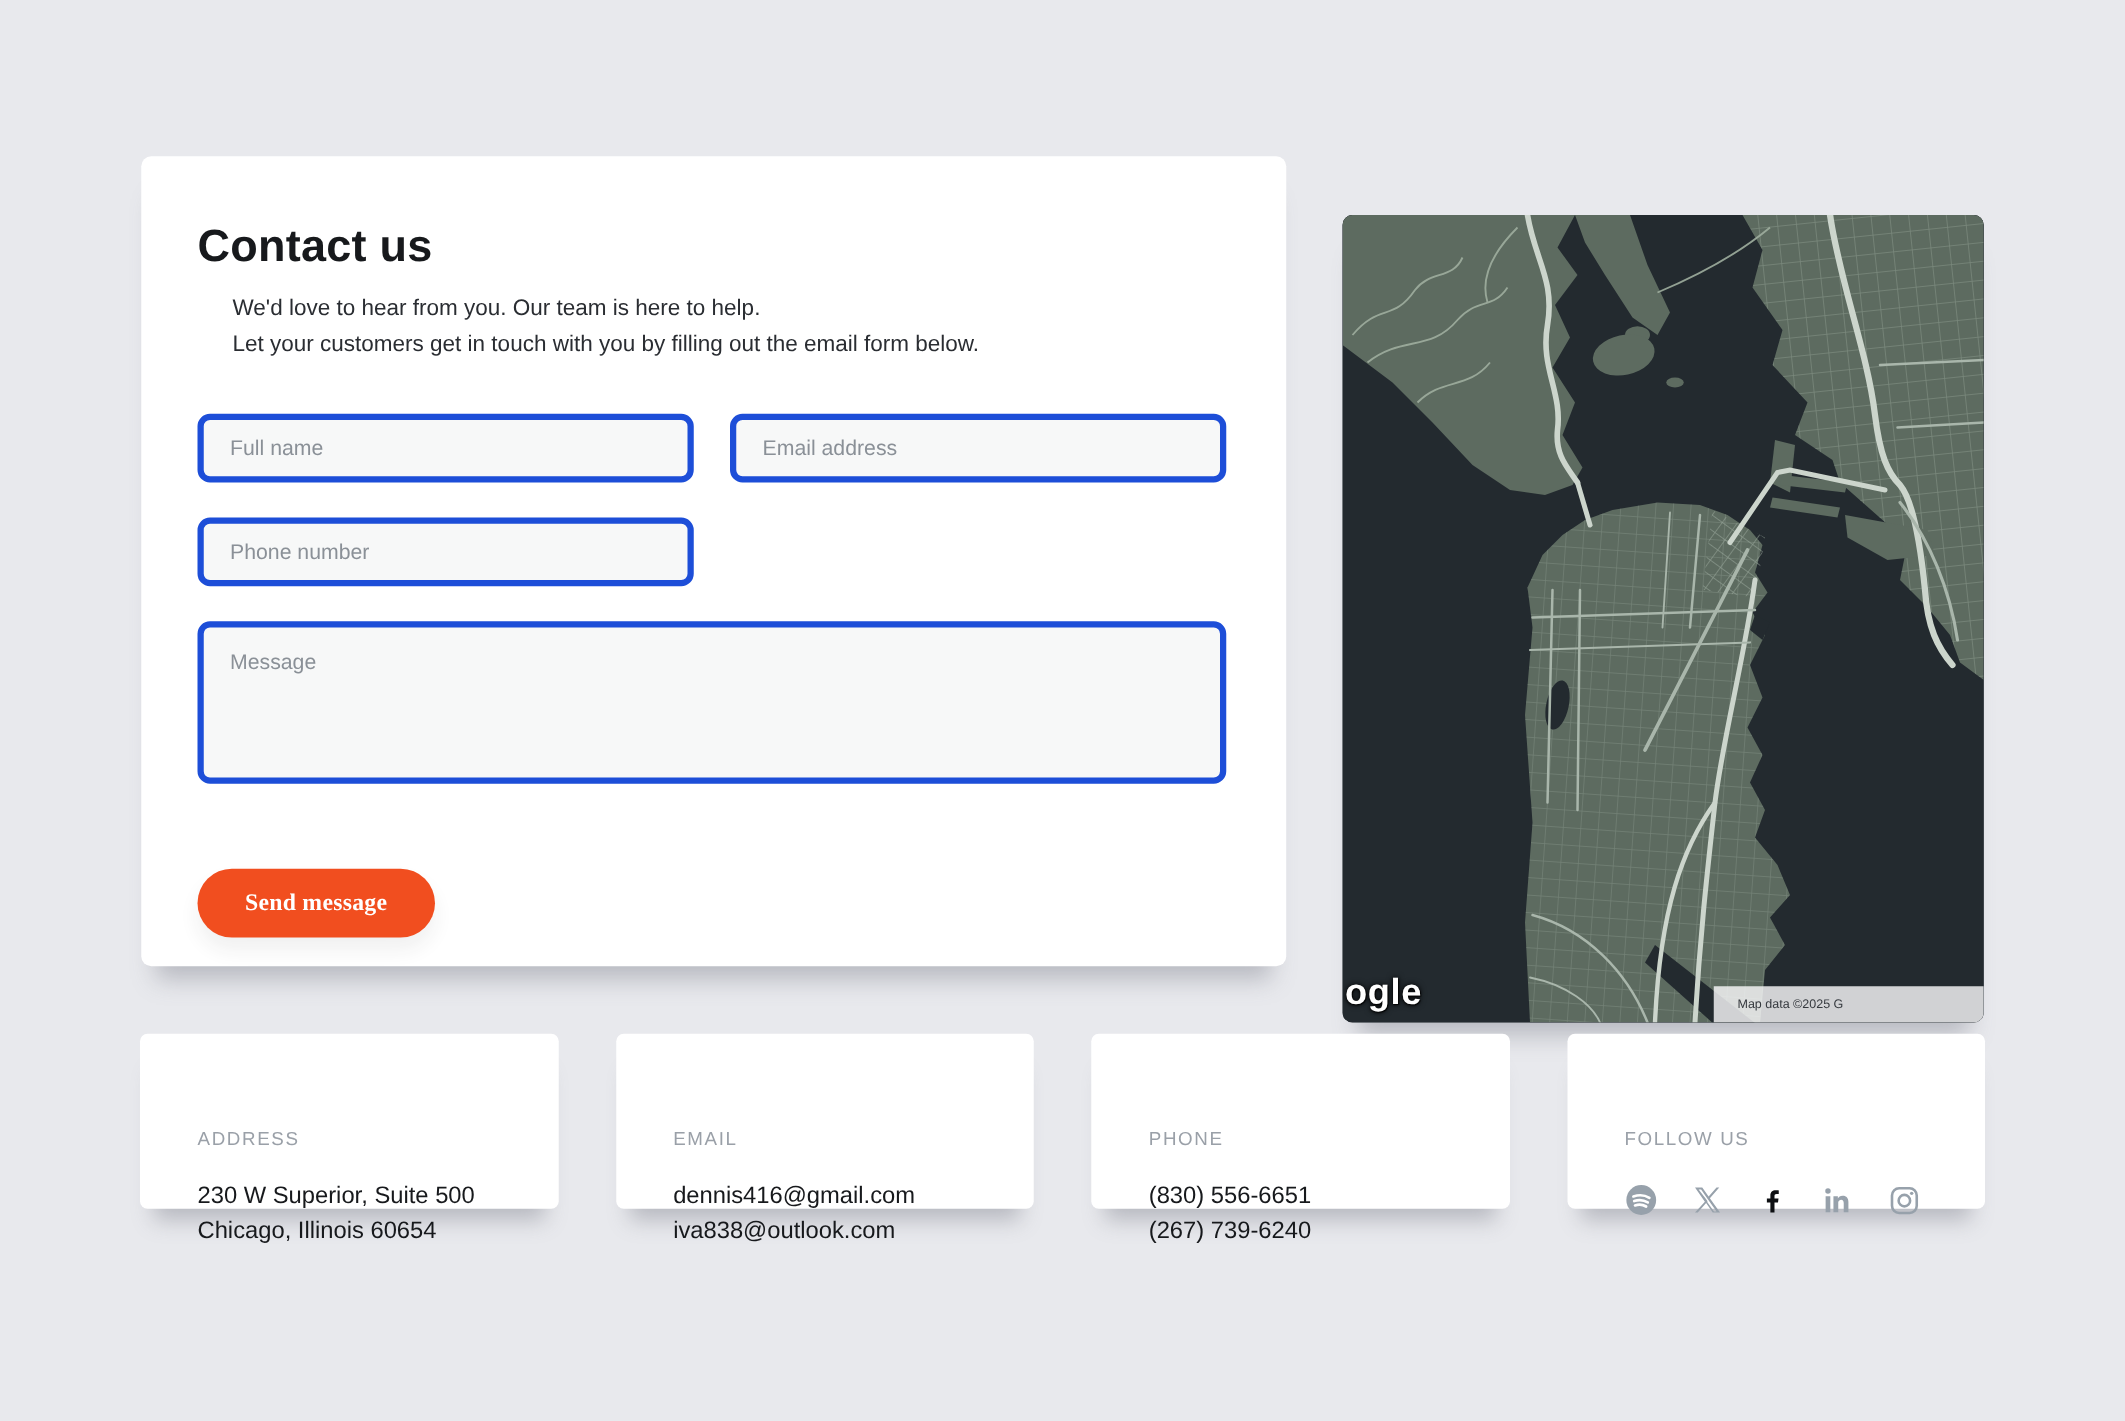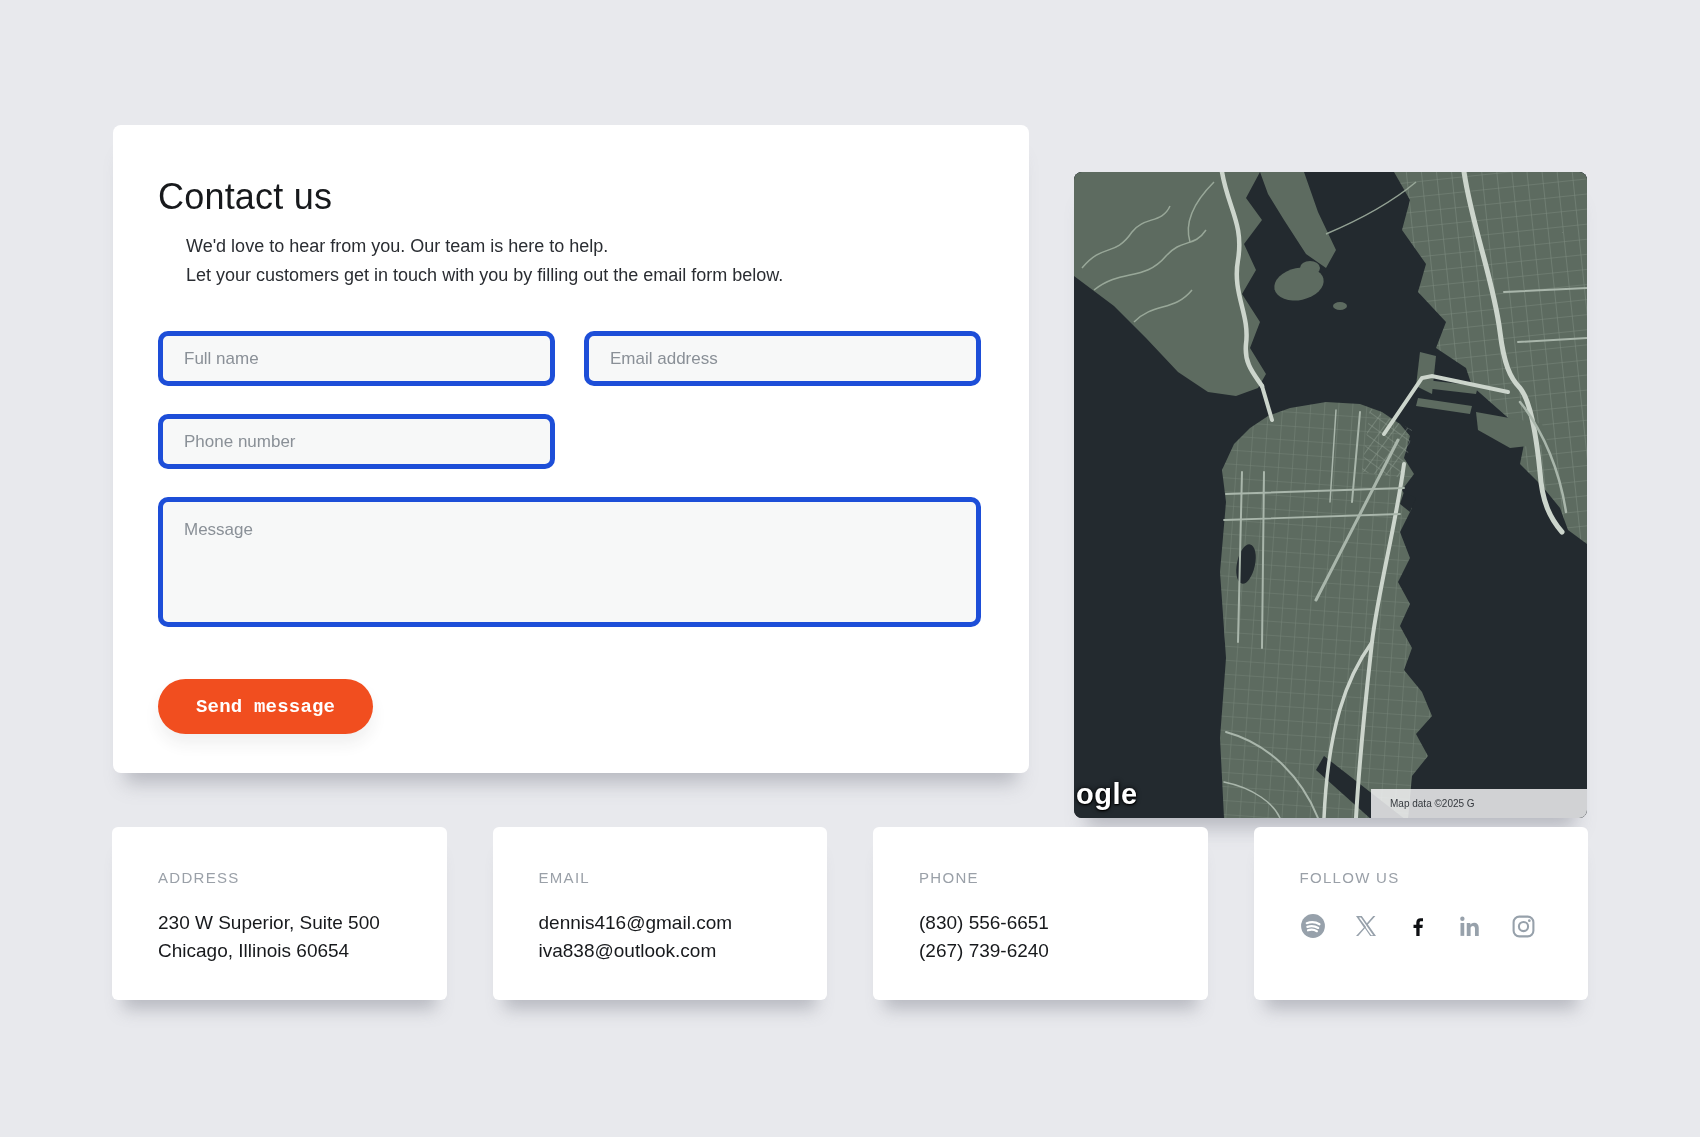--- a/index.html
+++ b/index.html
@@ -10,45 +10,45 @@
     font-family:"Liberation Sans", sans-serif;
   }
 
   
   .contact-card {
     position:absolute; left:113px; top:125px; width:916px; height:648px;
     background:#ffffff; border-radius:8px;
     padding:51px 48px 0 45px;
     box-shadow:0 22px 18px -12px rgba(104,109,120,.38);
   }
-  .contact-title { font-size:36px; font-weight:400; color:#17191c; letter-spacing:.2px; line-height:42px; }
+  .contact-title { font-size:36px; font-weight:700; color:#17191c; letter-spacing:.2px; line-height:42px; }
   .contact-desc { margin-top:14px;margin-left:28px; }
   .contact-desc p { font-size:18px; line-height:29px; color:#2a2d32; }
 
   .form-grid {
     margin-top:41px; display:grid;
     grid-template-columns:1fr 1fr; column-gap:29px; row-gap:28px;
   }
   .field {
     width:100%; height:55px;
     background:#f7f8f8; border:5px solid #1d4ed8; border-radius:10px;
     padding:0 21px; font-size:17px; color:#3a3e44;
     font-family:"Liberation Sans", sans-serif; outline:none;
   }
   .field::placeholder { color:#8a9097; opacity:1; }
   .select-wrap { position:relative; }
   select.field { appearance:none; -webkit-appearance:none; color:#8a9097; cursor:pointer; }
   .chevron { position:absolute; right:22px; top:50%; transform:translateY(-50%); pointer-events:none; display:flex; }
   textarea.field { grid-column:1 / -1; height:130px; padding:16px 21px; resize:none; line-height:24px; }
 
   .send-btn {
-    margin-top:52px; height:55px; padding:0 38px;
+    margin-top:68px; height:55px; padding:0 38px;
     background:#f14e1f; color:#ffffff; border:none; border-radius:28px;
     font-size:19px; font-weight:700; letter-spacing:.2px;
-    font-family:Liberation Mono, monospace; cursor:pointer;
+    font-family:Liberation Serif, serif; cursor:pointer;
     box-shadow:0 10px 16px rgba(40,40,45,.07);
   }
 
   
   .map-card {
     position:absolute; left:1074px; top:126px; width:513px; height:646px;
     border-radius:8px; overflow:hidden; background:#232a2f;
     box-shadow:0 22px 18px -12px rgba(104,109,120,.38); cursor:grab;margin-top:46px;
   }
   .map-card svg { display:block; width:100%; height:100%; }
@@ -63,22 +63,22 @@
     font-size:10px; line-height:29px; padding-left:19px;
     white-space:nowrap; overflow:hidden;
   }
 
   
   .info-row {
     position:absolute; left:112px; top:827px; width:1476px;
     display:flex; gap:46px;
   }
   .info-card {
-    flex:1; height:173px; background:#ffffff; border-radius:6px;
-    padding:42px 44px 0 46px;
+    flex:1; height:140px; background:#ffffff; border-radius:6px;
+    padding:76px 44px 0 46px;
     box-shadow:0 20px 16px -11px rgba(104,109,120,.38);
   }
   .info-label { font-size:15px; letter-spacing:1.3px; color:#9aa0a8; font-weight:400; }
   .info-lines { margin-top:23px; font-size:19px; line-height:28px; color:#17191c; font-weight:500; }
 
   .social-row { margin-top:27px; display:flex; align-items:center; gap:28px; }
   .social-row .icn { display:flex; cursor:pointer; }
 </style>
 </head>
 <body>

